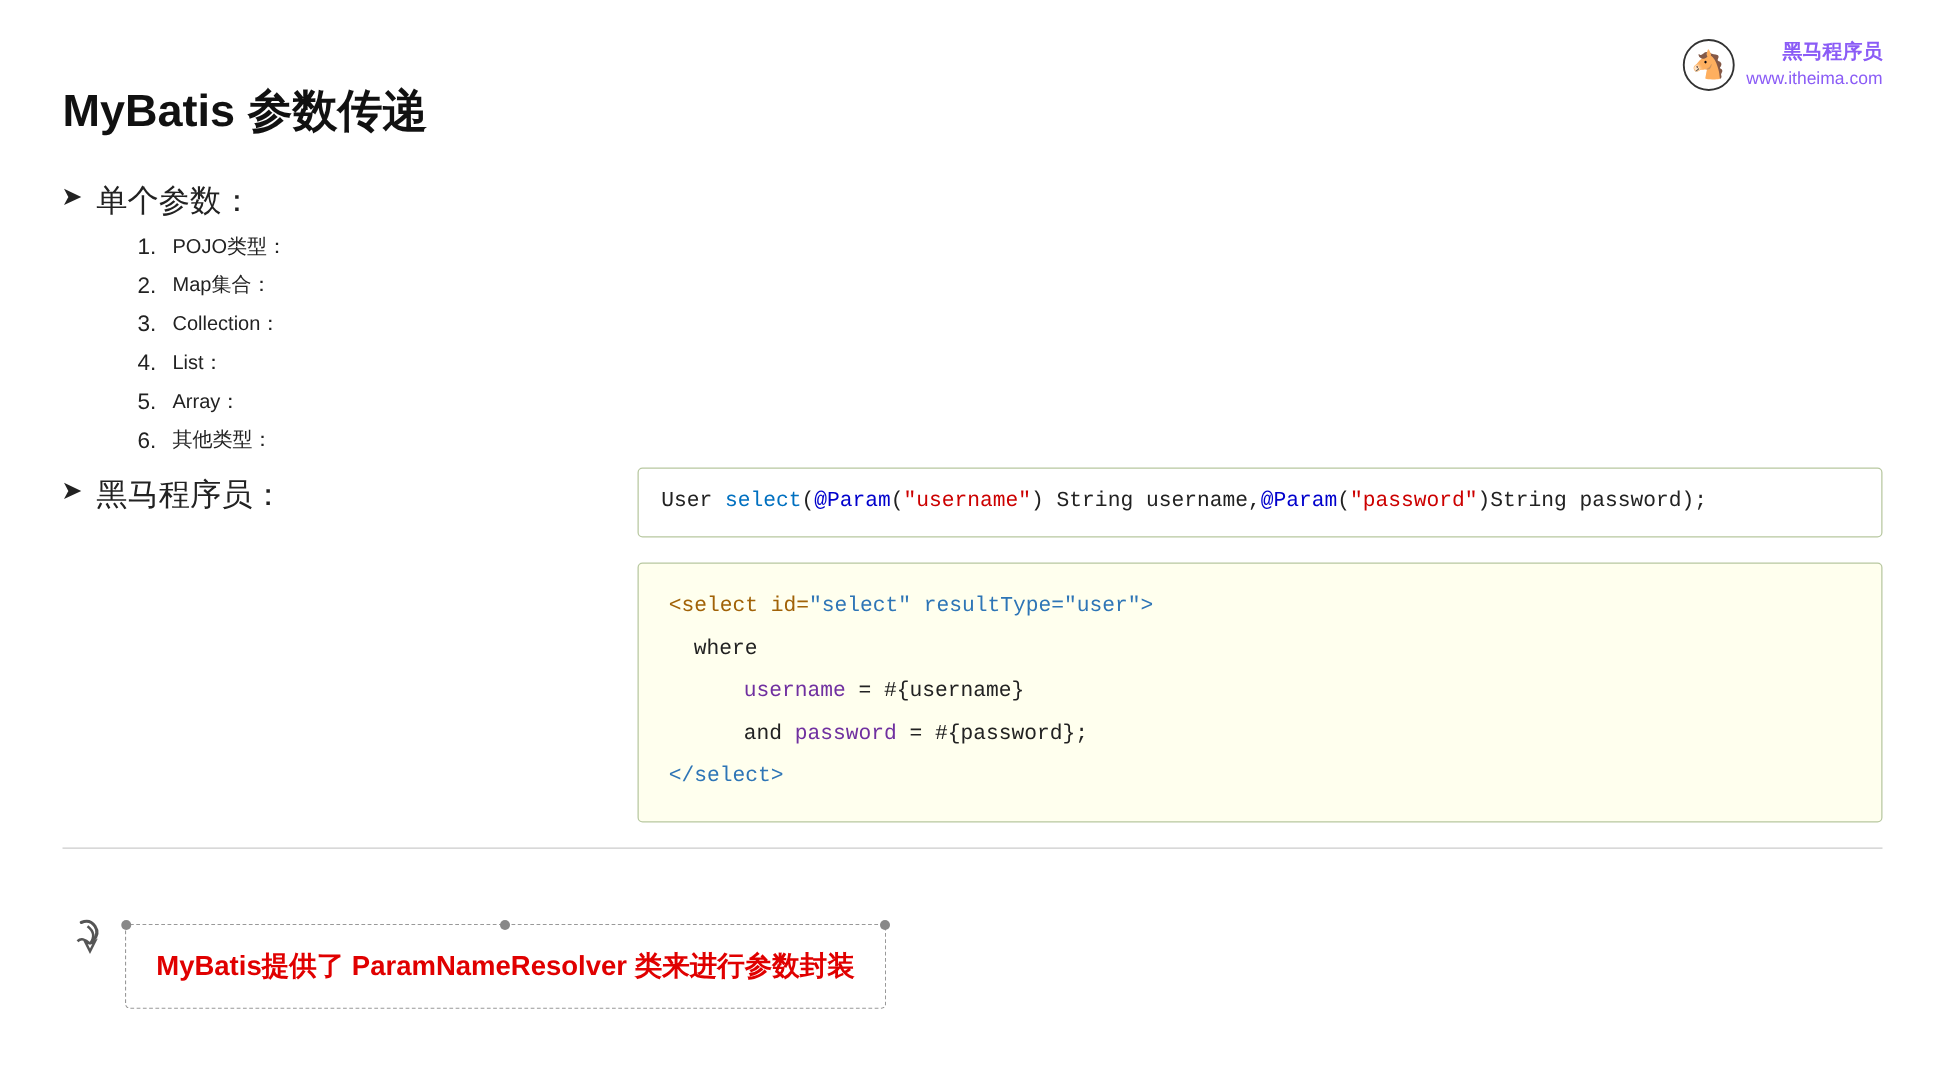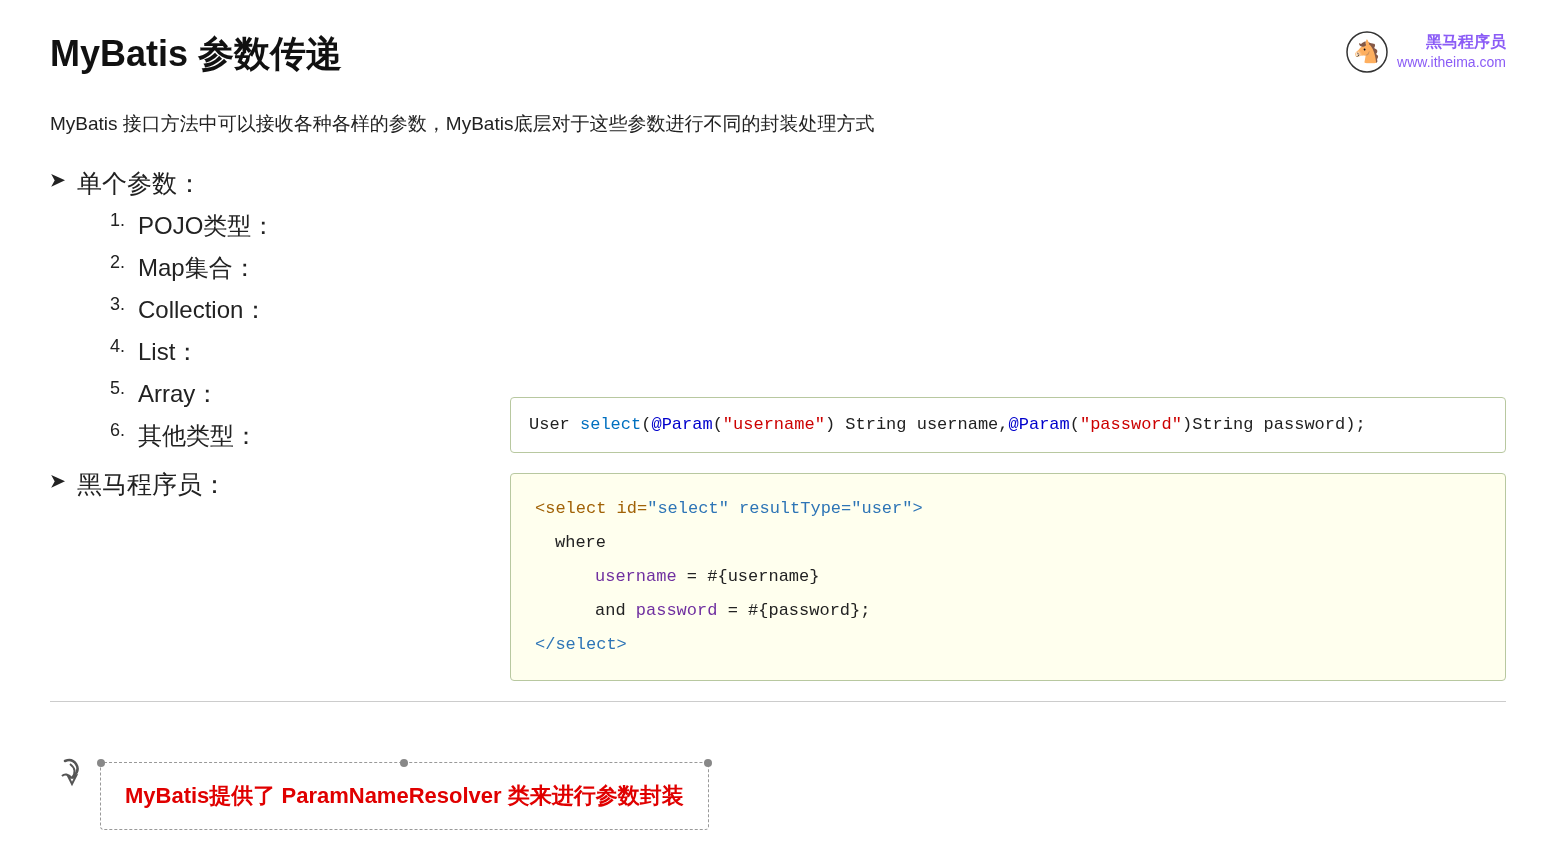--- a/index.html
+++ b/index.html
@@ -24,20 +24,21 @@
       display: flex;
       justify-content: space-between;
       align-items: flex-start;
       margin-bottom: 30px;
     }
 
     .page-title {
       font-size: 36px;
       font-weight: bold;
       color: #111;
+      margin-top: 35px;
     }
 
     .logo-area {
       display: flex;
       align-items: center;
       gap: 8px;
     }
 
     .logo-icon {
       width: 44px;
@@ -124,21 +125,21 @@
     }
 
     .numbered-item .num {
       font-size: 18px;
       color: #222;
       min-width: 28px;
       font-weight: normal;
     }
 
     .numbered-item .item-label {
-      font-size: 24px;
+      font-size: 16px;
       color: #222;
     }
 
     
     .code-box-method {
       border: 1.5px solid #b8c8a0;
       border-radius: 4px;
       background: #fff;
       padding: 14px 18px;
       font-family: "Consolas", "Courier New", monospace;
@@ -231,21 +232,20 @@
 
         <text x="22" y="29" text-anchor="middle" font-size="22" fill="#555">🐴</text>
       </svg>
       <div class="logo-text">
         <div class="brand">黑马程序员</div>
         <div>www.itheima.com</div>
       </div>
     </div>
   </div>
 
-  <p class="description">MyBatis 接口方法中可以接收各种各样的参数，MyBatis底层对于这些参数进行不同的封装处理方式</p>
 
   <div class="main-content">
 
     <div class="left-panel">
 
       <div class="bullet-section">
         <div class="bullet-item">
           <span class="bullet-arrow">➤</span>
           <span class="bullet-label">单个参数：</span>
         </div>

